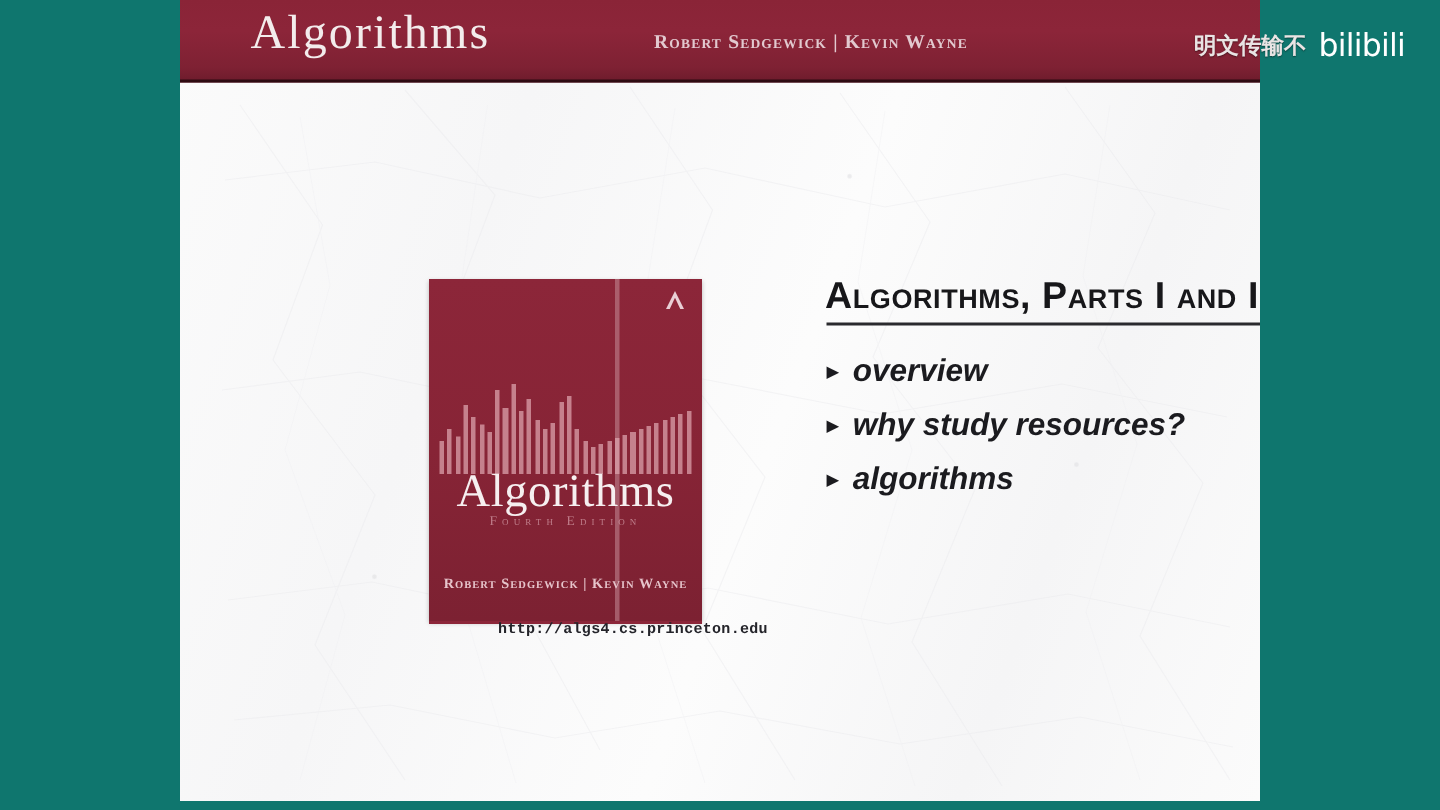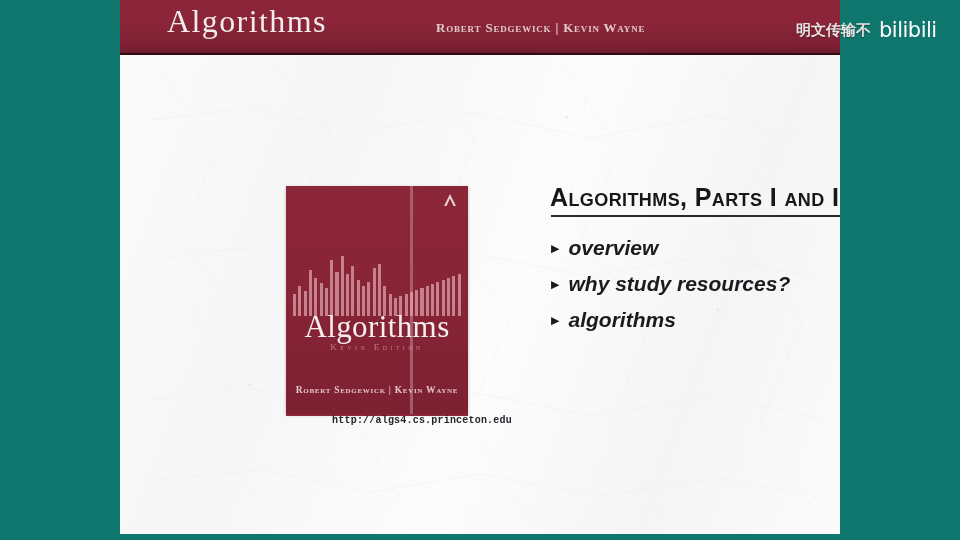--- a/index.html
+++ b/index.html
@@ -329,21 +329,21 @@
           <div class="bar" style="left: 128.456px; width: 3.08125px; height: 28px;"></div>
           <div class="bar" style="left: 133.769px; width: 3.08125px; height: 30px;"></div>
           <div class="bar" style="left: 139.081px; width: 3.08125px; height: 32px;"></div>
           <div class="bar" style="left: 144.394px; width: 3.08125px; height: 34px;"></div>
           <div class="bar" style="left: 149.706px; width: 3.08125px; height: 36px;"></div>
           <div class="bar" style="left: 155.019px; width: 3.08125px; height: 38px;"></div>
           <div class="bar" style="left: 160.331px; width: 3.08125px; height: 40px;"></div>
           <div class="bar" style="left: 165.644px; width: 3.08125px; height: 42px;"></div>
         </div>
       <div id="cover-title">Algorithms</div>
-      <div id="cover-subtitle">Kevin Edition</div>
+      <div id="cover-subtitle">Fourth Edition</div>
       <div id="cover-authors">Robert Sedgewick | Kevin Wayne</div>
     </div>
     <div id="cover-bottom-rule" style="left:166px;"></div>
     <div id="book-url">http://algs4.cs.princeton.edu</div>
 
     <div id="slide-title">Algorithms, Parts I and II</div>
     <div id="slide-title-rule"></div>
 
     <ul id="bullet-list">
         <li>

